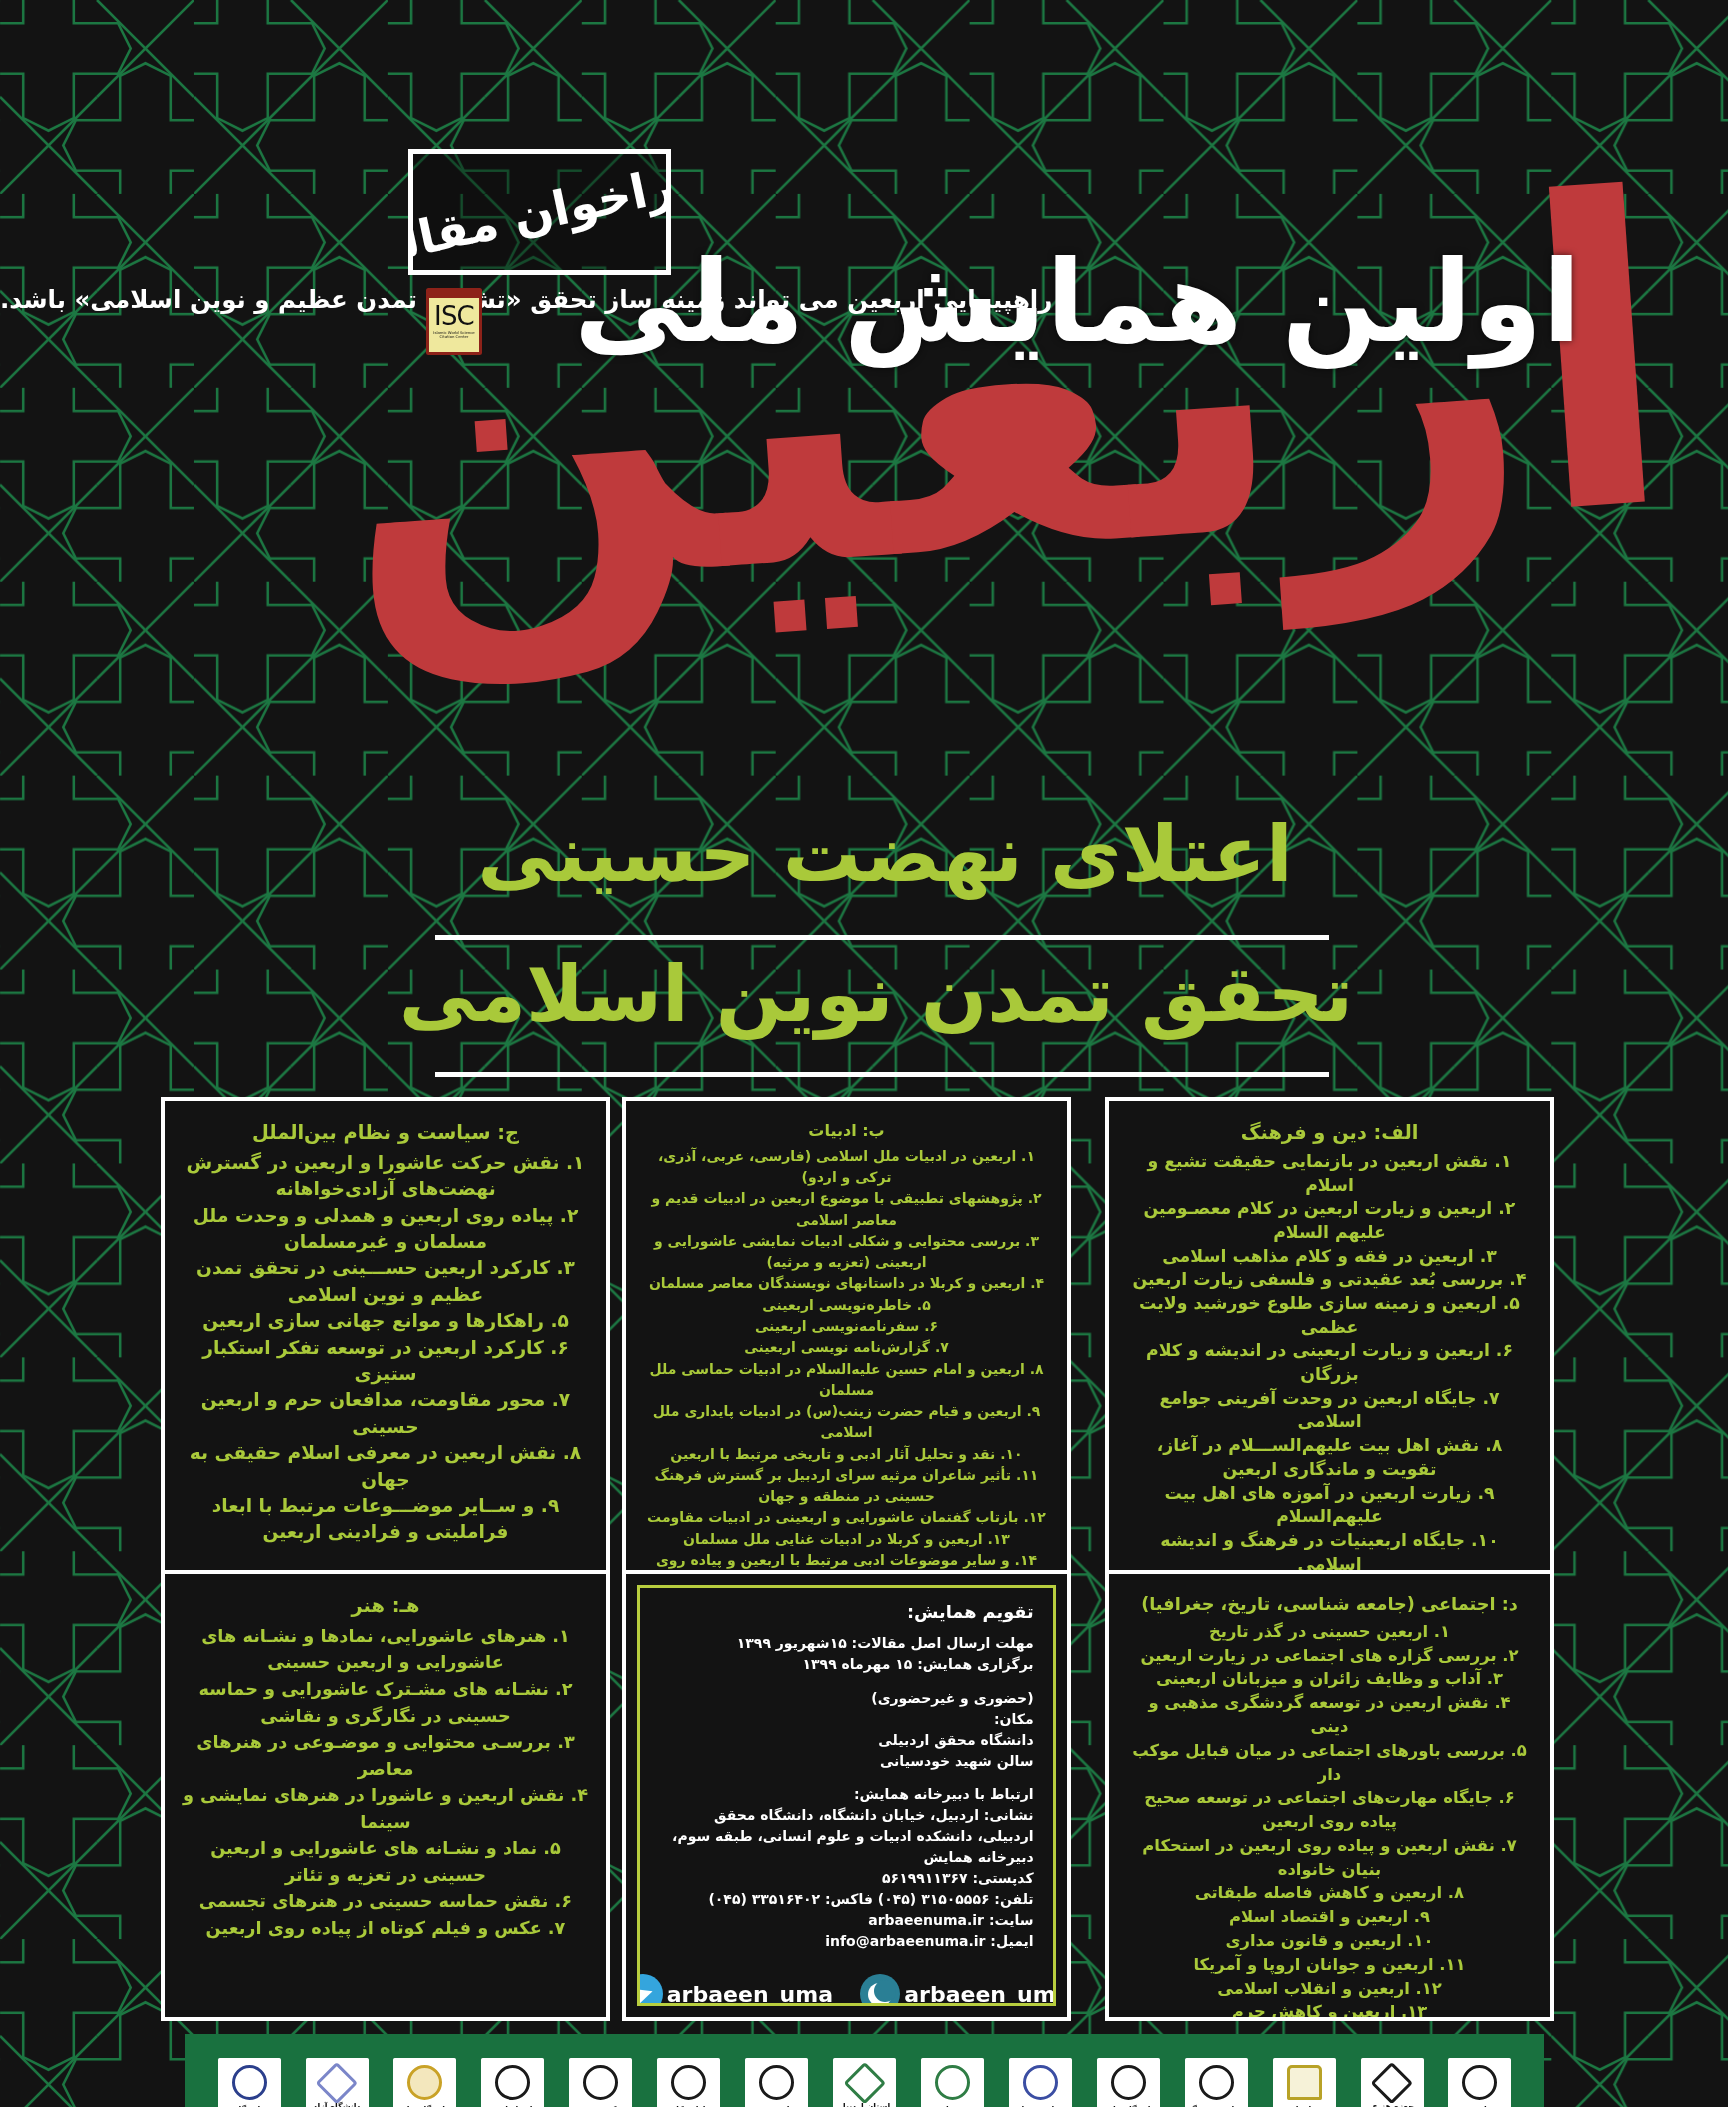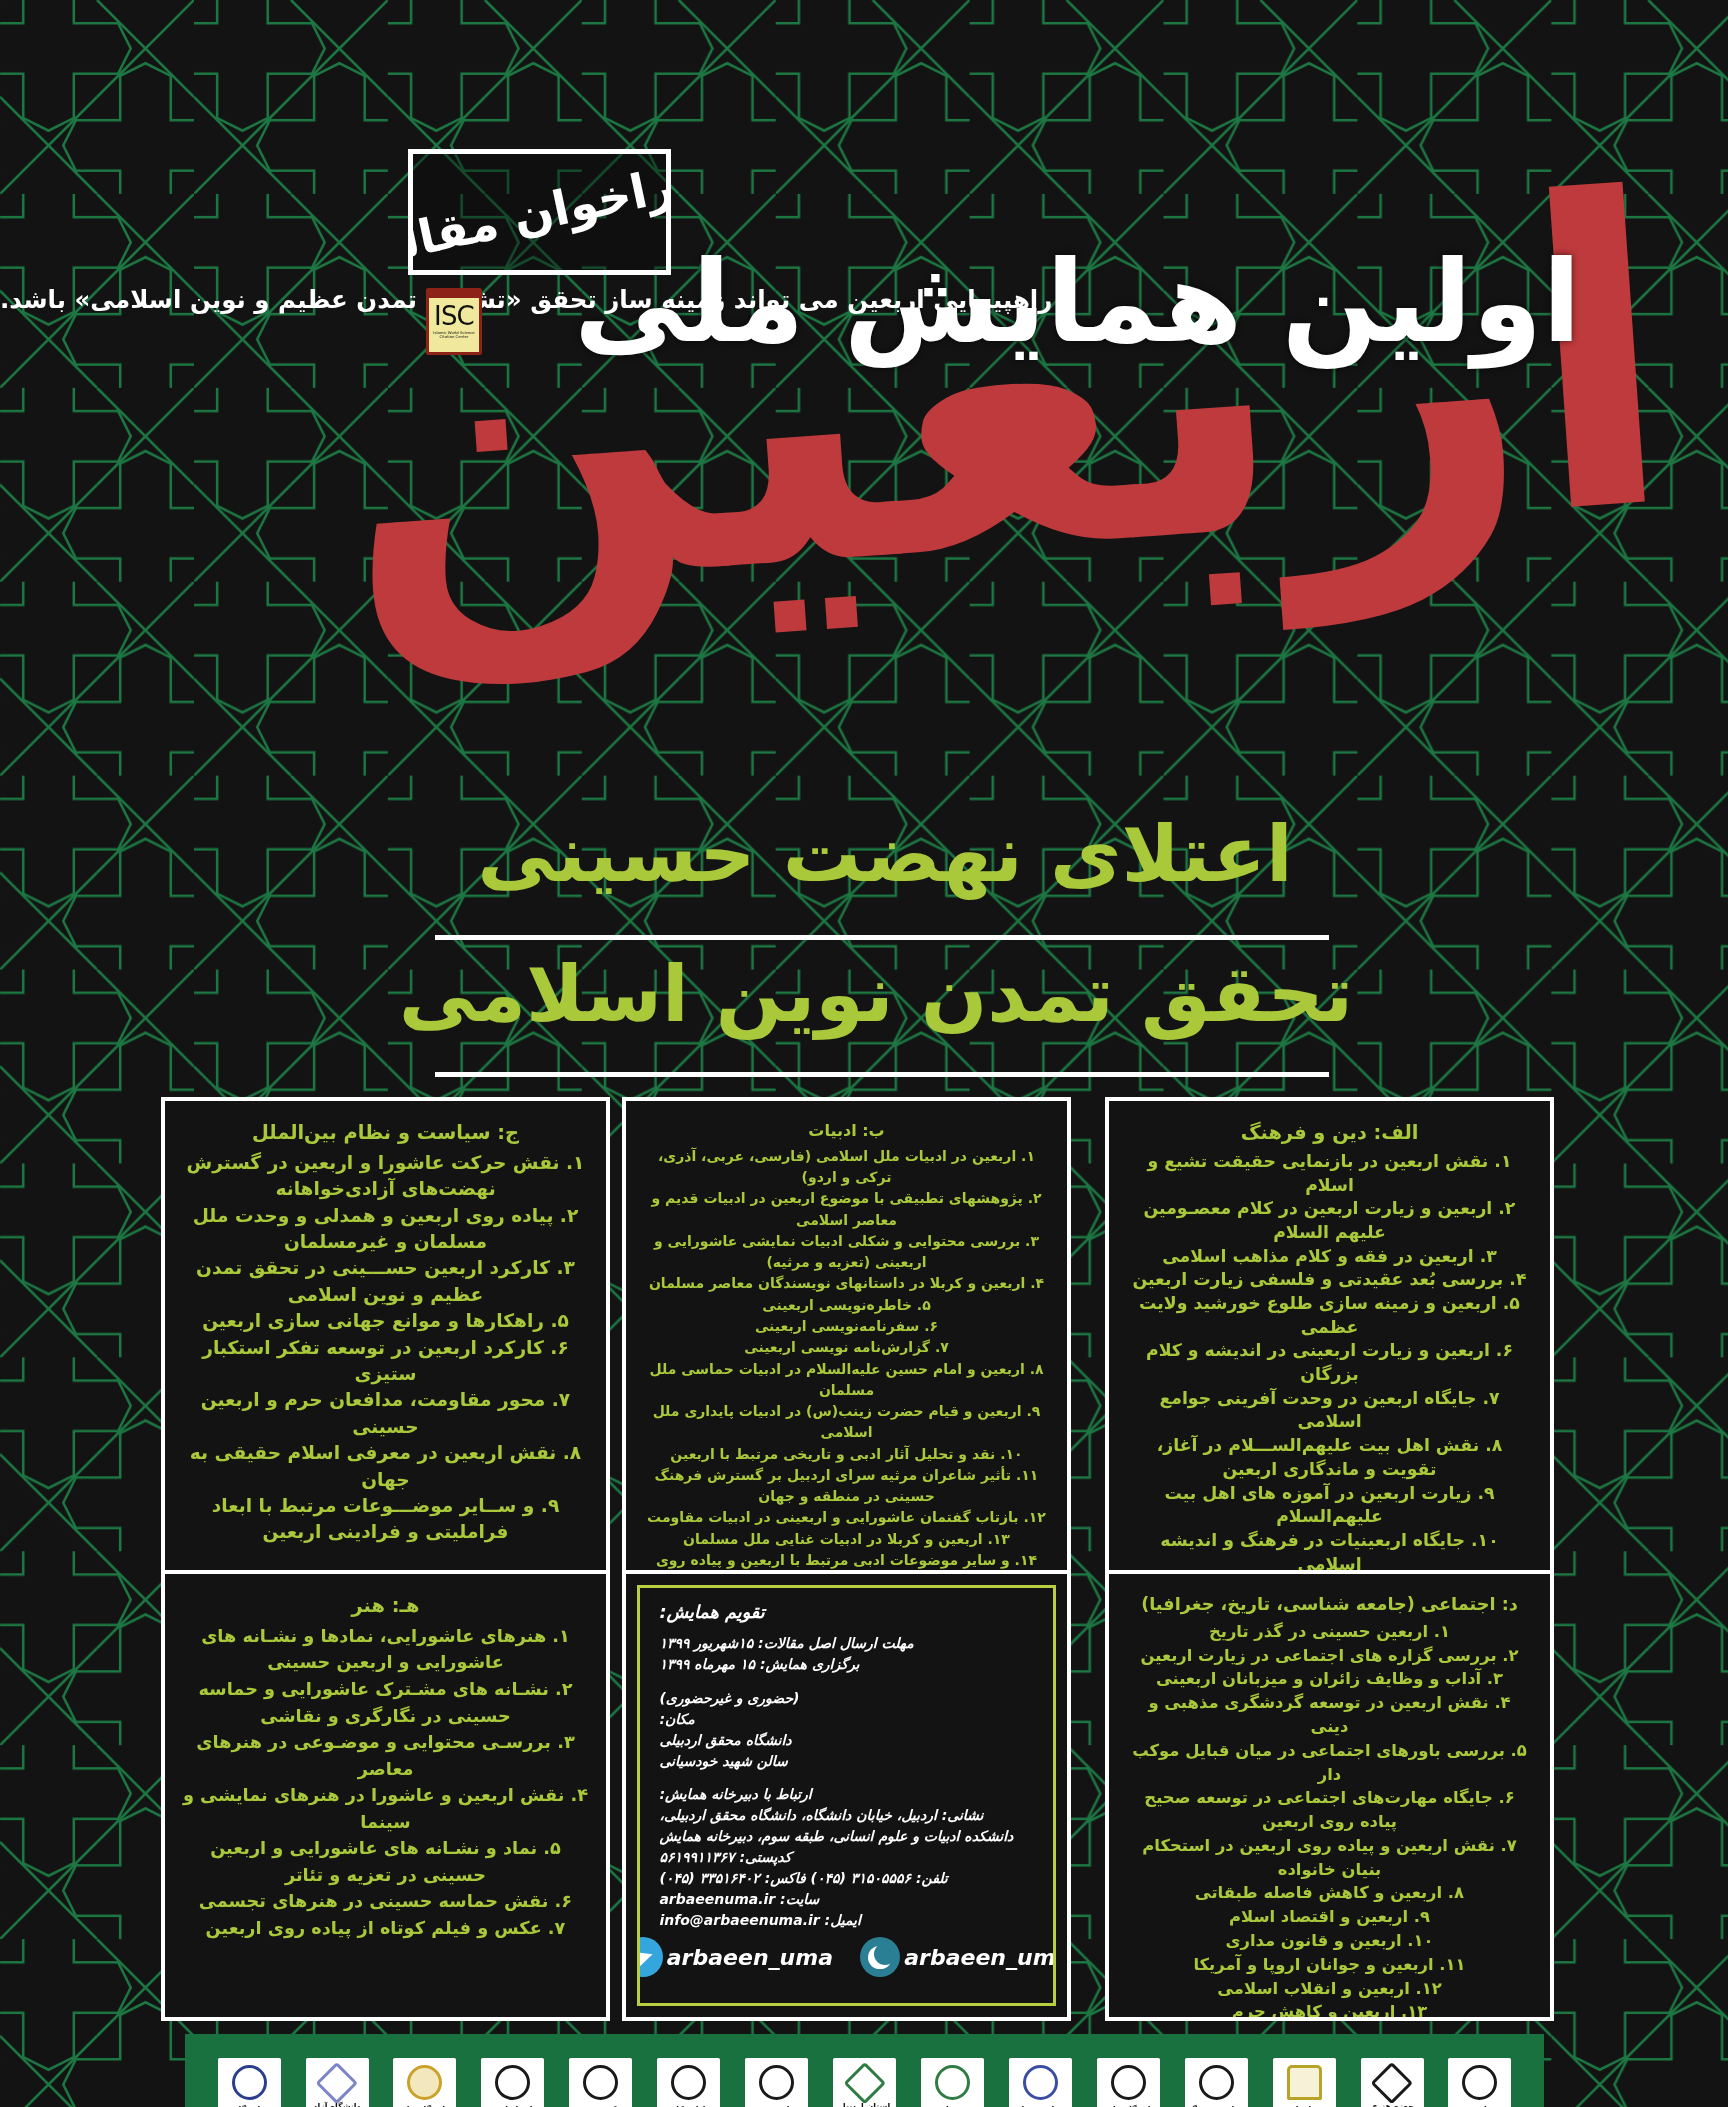--- a/index.html
+++ b/index.html
@@ -69,27 +69,27 @@
   .fs-a{font-size:17.3px;line-height:1.37;}
   .fs-b{font-size:14px;line-height:1.52;}
   .fs-j{font-size:18.6px;line-height:1.42;}
   .fs-d{font-size:16.4px;line-height:1.45;}
   .fs-h{font-size:17.7px;line-height:1.5;}
   .topic-item{margin:0;}
   
   .calendar-outer{padding:0;}
   .calendar-inner{
     position:absolute;inset:11px;border:3.8px solid #b9cf3f;background:transparent;
-    padding:14.3px 19.4px 8.4px;color:#fff;text-align:left;overflow:hidden;font-style:italic;
+    padding:14.3px 19.4px 8.4px;color:#fff;text-align:right;overflow:hidden;
   }
   .cal-title{font-size:17.7px;font-weight:bold;margin-bottom:11px;}
   .cal-line{font-size:14px;font-weight:bold;line-height:1.5;}
   .cal-gap{height:12.6px;}
   .social-grid{
-    margin-top:6px;display:grid;grid-template-columns:auto auto;justify-content:center;
+    margin-top:22px;display:grid;grid-template-columns:auto auto;justify-content:center;
     column-gap:27px;row-gap:7.6px;direction:ltr;
   }
   .social-item{display:flex;align-items:center;gap:4.2px;}
   .social-handle{color:#fff;font-weight:bold;font-size:22px;direction:ltr;}
   .social-icon{width:40px;height:40px;border-radius:7.6px;position:relative;flex:0 0 auto;}
   .ic-telegram{border-radius:50%;background:#34a5dd;display:flex;align-items:center;justify-content:center;}
   .ic-telegram .tri{width:0;height:0;border-left:17px solid #fff;border-top:8.4px solid transparent;border-bottom:8.4px solid transparent;transform:rotate(-18deg);margin-left:4.2px;}
   .ic-soroush{border-radius:50%;background:#2a7f95;}
   .ic-soroush::before{content:"";position:absolute;left:8.4px;top:8.4px;width:23.6px;height:23.6px;border-radius:50%;background:#fff;}
   .ic-soroush::after{content:"";position:absolute;left:14.3px;top:5.9px;width:22px;height:22px;border-radius:50%;background:#2a7f95;}

